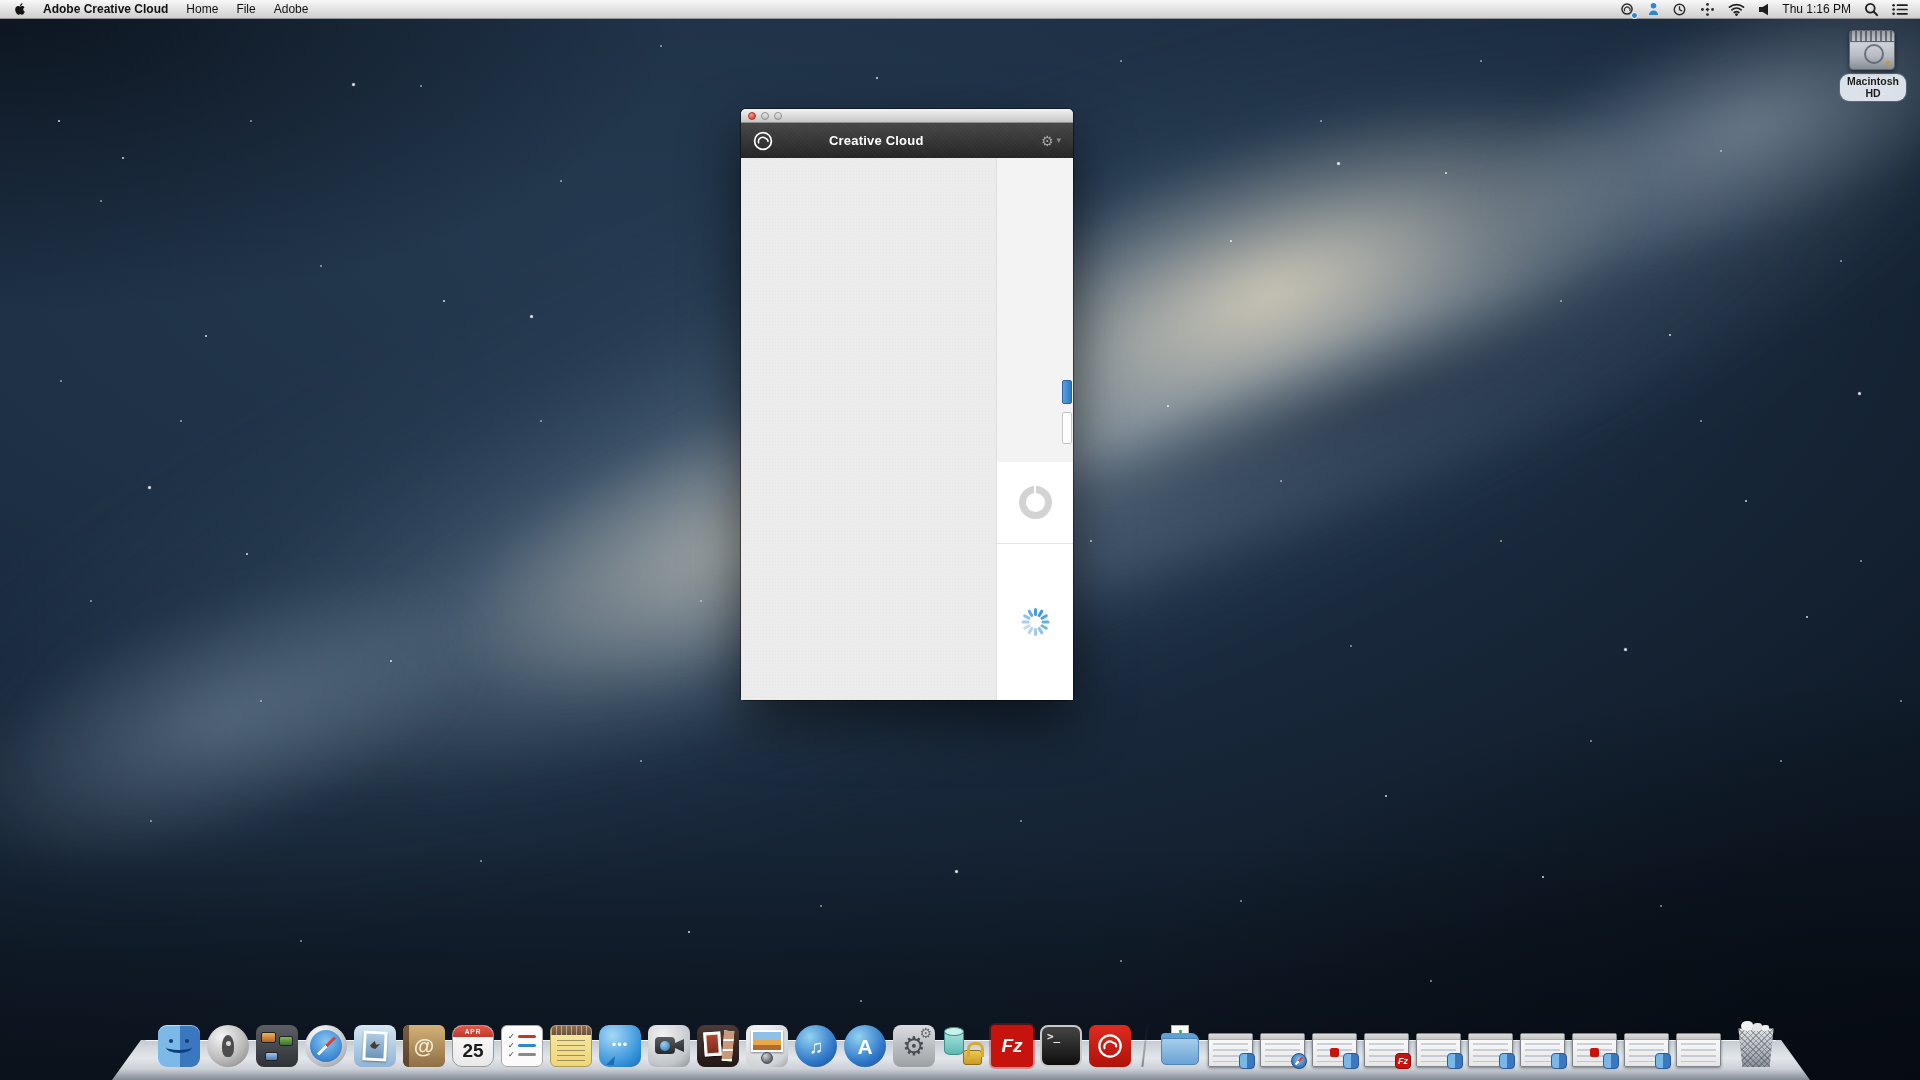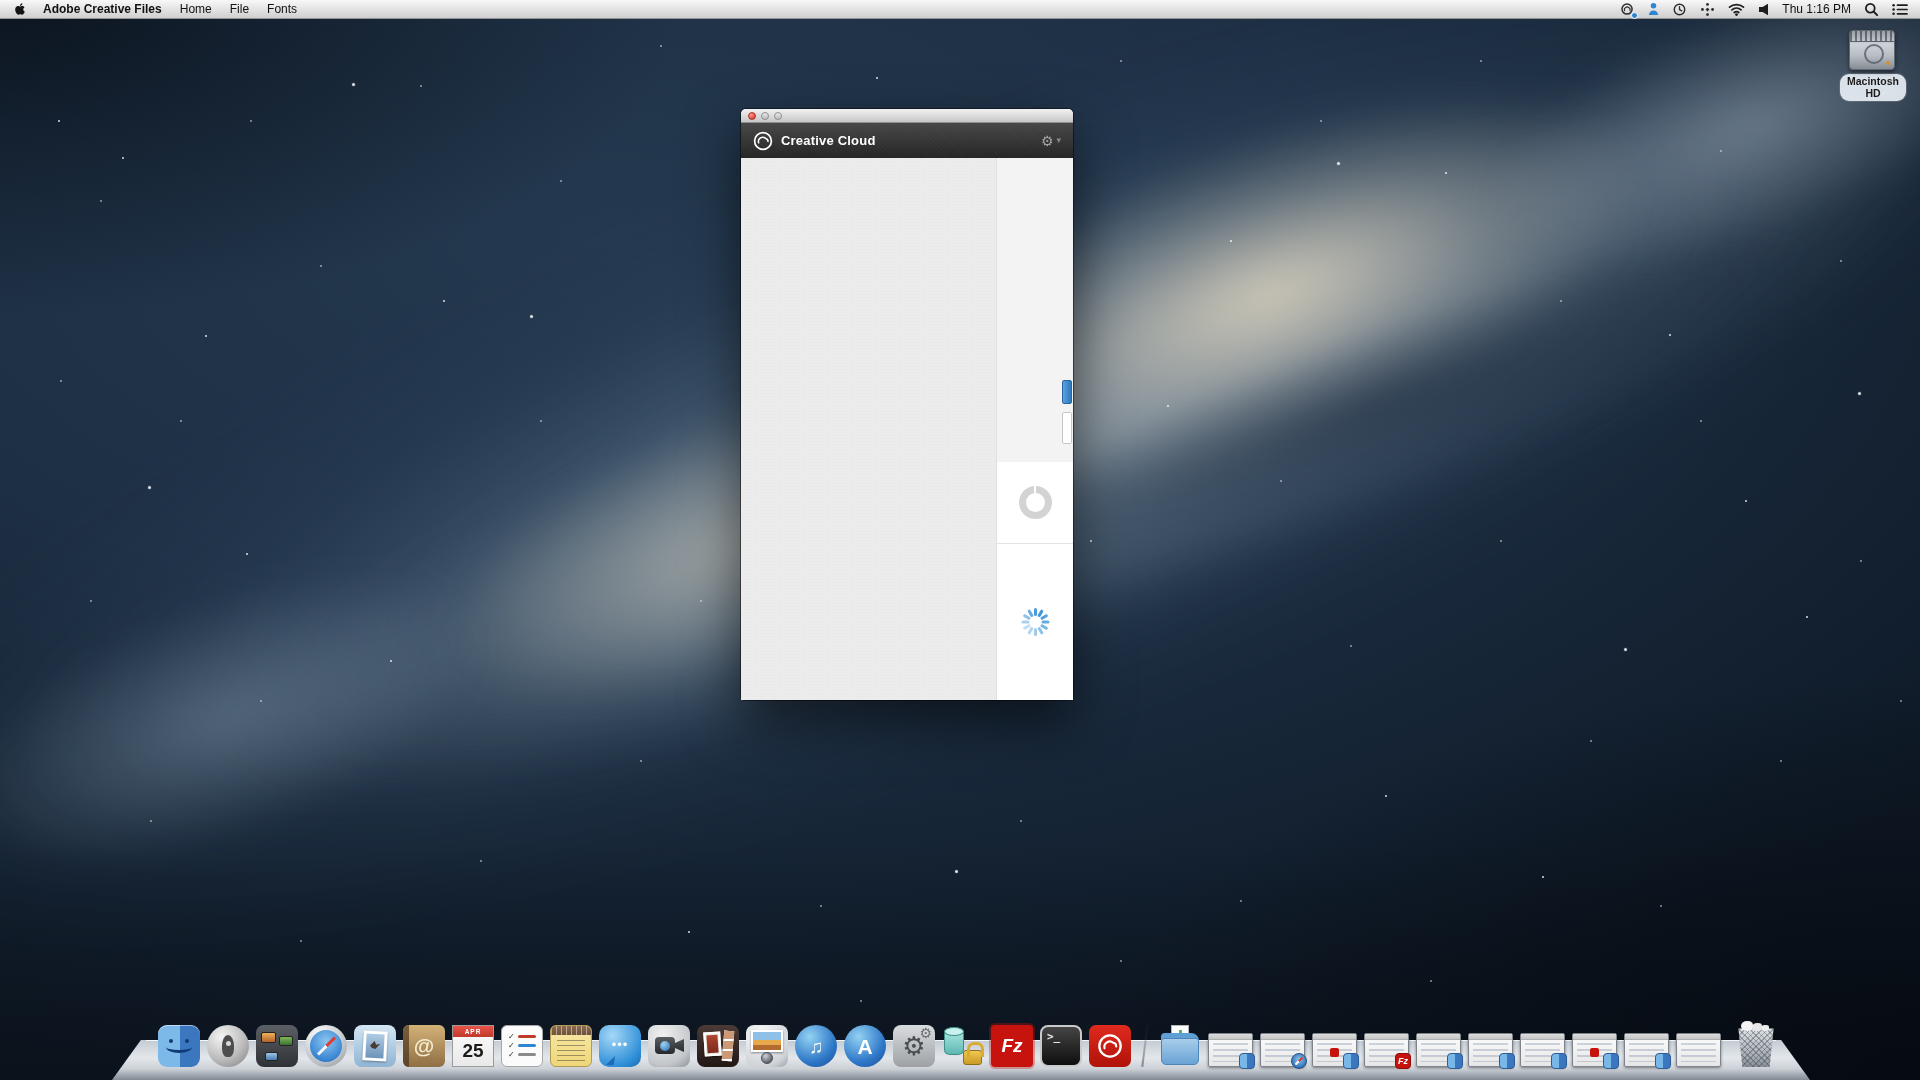--- a/index.html
+++ b/index.html
@@ -87,21 +87,21 @@
     gap:5px; padding-left:7px; background:linear-gradient(#f2f2f2,#c7c7c7); border-bottom:1px solid #8f8f8f; }
   .tl { width:8px; height:8px; border-radius:50%; }
   .tl-close { background:radial-gradient(circle at 35% 30%, #ff9d8d, #df4338 75%); border:1px solid #a8362d; }
   .tl-min, .tl-zoom { background:linear-gradient(#ebebeb,#bdbdbd); border:1px solid #8f8f8f; }
 
   .appheader { height:35px; flex:0 0 35px; display:flex; align-items:center; padding:0 12px;
     background:linear-gradient(#474747,#252525);
     background-image:repeating-linear-gradient(45deg, rgba(255,255,255,.02) 0 1px, transparent 1px 3px),
                      linear-gradient(#474747,#252525); }
   .cclogo { margin-right:8px; display:flex; }
-  .apptitle { color:#fff; font-size:13px; font-weight:bold; letter-spacing:.2px; }
+  .apptitle { color:#fff; font-size:13px; font-weight:bold; letter-spacing:.2px;margin-left:48px; }
   .gear-wrap { margin-left:auto; display:flex; align-items:center; gap:3px; cursor:default; }
   .gear { color:#a5a5a5; font-size:14px; line-height:1; }
   .gear-caret { color:#8a8a8a; font-size:9px; line-height:1; }
 
   .tabbar { height:40px; flex:0 0 40px; background:#fff; display:flex; justify-content:center;
     align-items:center; gap:24px; }
   .tab { position:relative; height:100%; display:flex; align-items:center; font-size:13px;
     color:#9b9b9b; cursor:default; }
   .tab.active { color:#141414; font-weight:bold; }
   .tab.active:after { content:''; position:absolute; left:-2px; right:-2px; bottom:5px; height:2px; background:#141414; }
@@ -166,21 +166,21 @@
   .ic-mail .stamp { position:absolute; left:9px; top:6px; width:24px; height:30px; background:#fff;
     transform:rotate(3deg); box-shadow:0 1px 2px rgba(0,0,0,.35); }
   .ic-mail .stamp:before { content:''; position:absolute; inset:3px; background:linear-gradient(#aecbe4,#6d94ba); }
   .ic-mail .stamp:after { content:''; position:absolute; left:7px; top:10px; width:10px; height:8px;
     background:#4a3b30; clip-path:polygon(0 60%, 45% 0, 60% 45%, 100% 35%, 55% 100%, 20% 90%); }
   .ic-contacts { border-radius:6px; background:linear-gradient(#d3b277,#8f6f45); display:flex;
     align-items:center; justify-content:center; }
   .ic-contacts:before { content:''; position:absolute; left:0; top:0; bottom:0; width:6px;
     background:linear-gradient(#7a5c38,#5d452a); border-radius:6px 0 0 6px; }
   .ic-contacts .at { color:#f7ecd2; font-size:21px; font-weight:bold; }
-  .ic-calendar { border-radius:0; background:linear-gradient(#fdfdfd,#e9e9e9); overflow:hidden;
+  .ic-calendar { border-radius:10px; background:linear-gradient(#fdfdfd,#e9e9e9); overflow:hidden;
     border:1px solid #9a9a9a; }
   .ic-calendar .cmon { display:block; height:11px; background:linear-gradient(#e85548,#c0392b);
     color:#fff; font-size:6.5px; font-weight:bold; text-align:center; line-height:11px; letter-spacing:1px; }
   .ic-calendar .cday { display:block; color:#1a1a1a; font-size:19px; font-weight:bold; text-align:center;
     line-height:27px; }
   .ic-reminders { border-radius:6px; background:#fbfbfb; border:1px solid #a8a8a8; padding:6px 0 0 6px; }
   .ic-reminders .row { height:9px; font-size:8px; color:#2c2c2c; line-height:9px; }
   .ic-reminders .row i { display:inline-block; width:18px; height:3px; border-radius:2px;
     vertical-align:middle; margin-left:3px; }
   .ic-notes { border-radius:6px; background:linear-gradient(#f7e9a9,#efd678); overflow:hidden; border:1px solid #b09a55; }
@@ -293,24 +293,24 @@
     <div class="stars3"></div>
 </div>
 
 <div class="menubar">
   <div class="mb-left">
     <span class="apple">
       <svg width="12" height="14" viewBox="0 0 170 170">
           <path fill="#141414" d="M150.37 130.25c-2.45 5.66-5.35 10.87-8.71 15.66-4.58 6.53-8.33 11.05-11.22 13.56-4.48 4.12-9.28 6.23-14.42 6.35-3.69 0-8.14-1.05-13.32-3.18-5.2-2.12-9.97-3.17-14.34-3.17-4.58 0-9.49 1.05-14.75 3.17-5.26 2.13-9.5 3.24-12.74 3.35-4.93.21-9.84-1.96-14.75-6.52-3.13-2.73-7.05-7.41-11.73-14.04-5.03-7.08-9.17-15.29-12.41-24.65-3.47-10.11-5.21-19.9-5.21-29.38 0-10.86 2.35-20.22 7.04-28.07 3.69-6.3 8.61-11.28 14.76-14.93s12.79-5.51 19.95-5.63c3.91 0 9.05 1.21 15.43 3.59 6.36 2.39 10.45 3.6 12.24 3.6 1.34 0 5.88-1.42 13.57-4.24 7.27-2.62 13.42-3.7 18.44-3.28 13.63 1.1 23.87 6.47 30.68 16.15-12.19 7.39-18.22 17.73-18.1 31 .11 10.34 3.86 18.94 11.23 25.77 3.34 3.17 7.07 5.62 11.22 7.36-.9 2.61-1.85 5.11-2.86 7.51zM119.11 7.24c0 8.1-2.96 15.67-8.86 22.67-7.12 8.32-15.73 13.13-25.07 12.38a25.22 25.22 0 0 1-.19-3.07c0-7.78 3.39-16.1 9.4-22.91 3-3.45 6.82-6.31 11.45-8.6 4.62-2.25 8.99-3.5 13.1-3.71.12 1.08.17 2.17.17 3.24z"></path>
         </svg>
     </span>
-    <span class="mb-appname">Adobe Creative Files</span>
+    <span class="mb-appname">Adobe Creative Cloud</span>
     <span class="mb-menu">Home</span>
     <span class="mb-menu">File</span>
-    <span class="mb-menu">Fonts</span>
+    <span class="mb-menu">Adobe</span>
   </div>
   <div class="mb-right">
     <span class="mb-ico">
       <svg width="15" height="15" viewBox="0 0 16 16">
           <circle cx="7.5" cy="7.5" r="5.4" fill="none" stroke="#2c2c2c" stroke-width="1.6"></circle>
           <path d="M4.8 9.2 A 2.9 2.9 0 0 1 9.6 6.2 A 2 2 0 0 1 10.6 9" fill="none" stroke="#2c2c2c" stroke-width="1.3" stroke-linecap="round"></path>
         </svg>
       <span class="cc-badge"></span>
     </span>
     <span class="mb-ico">

